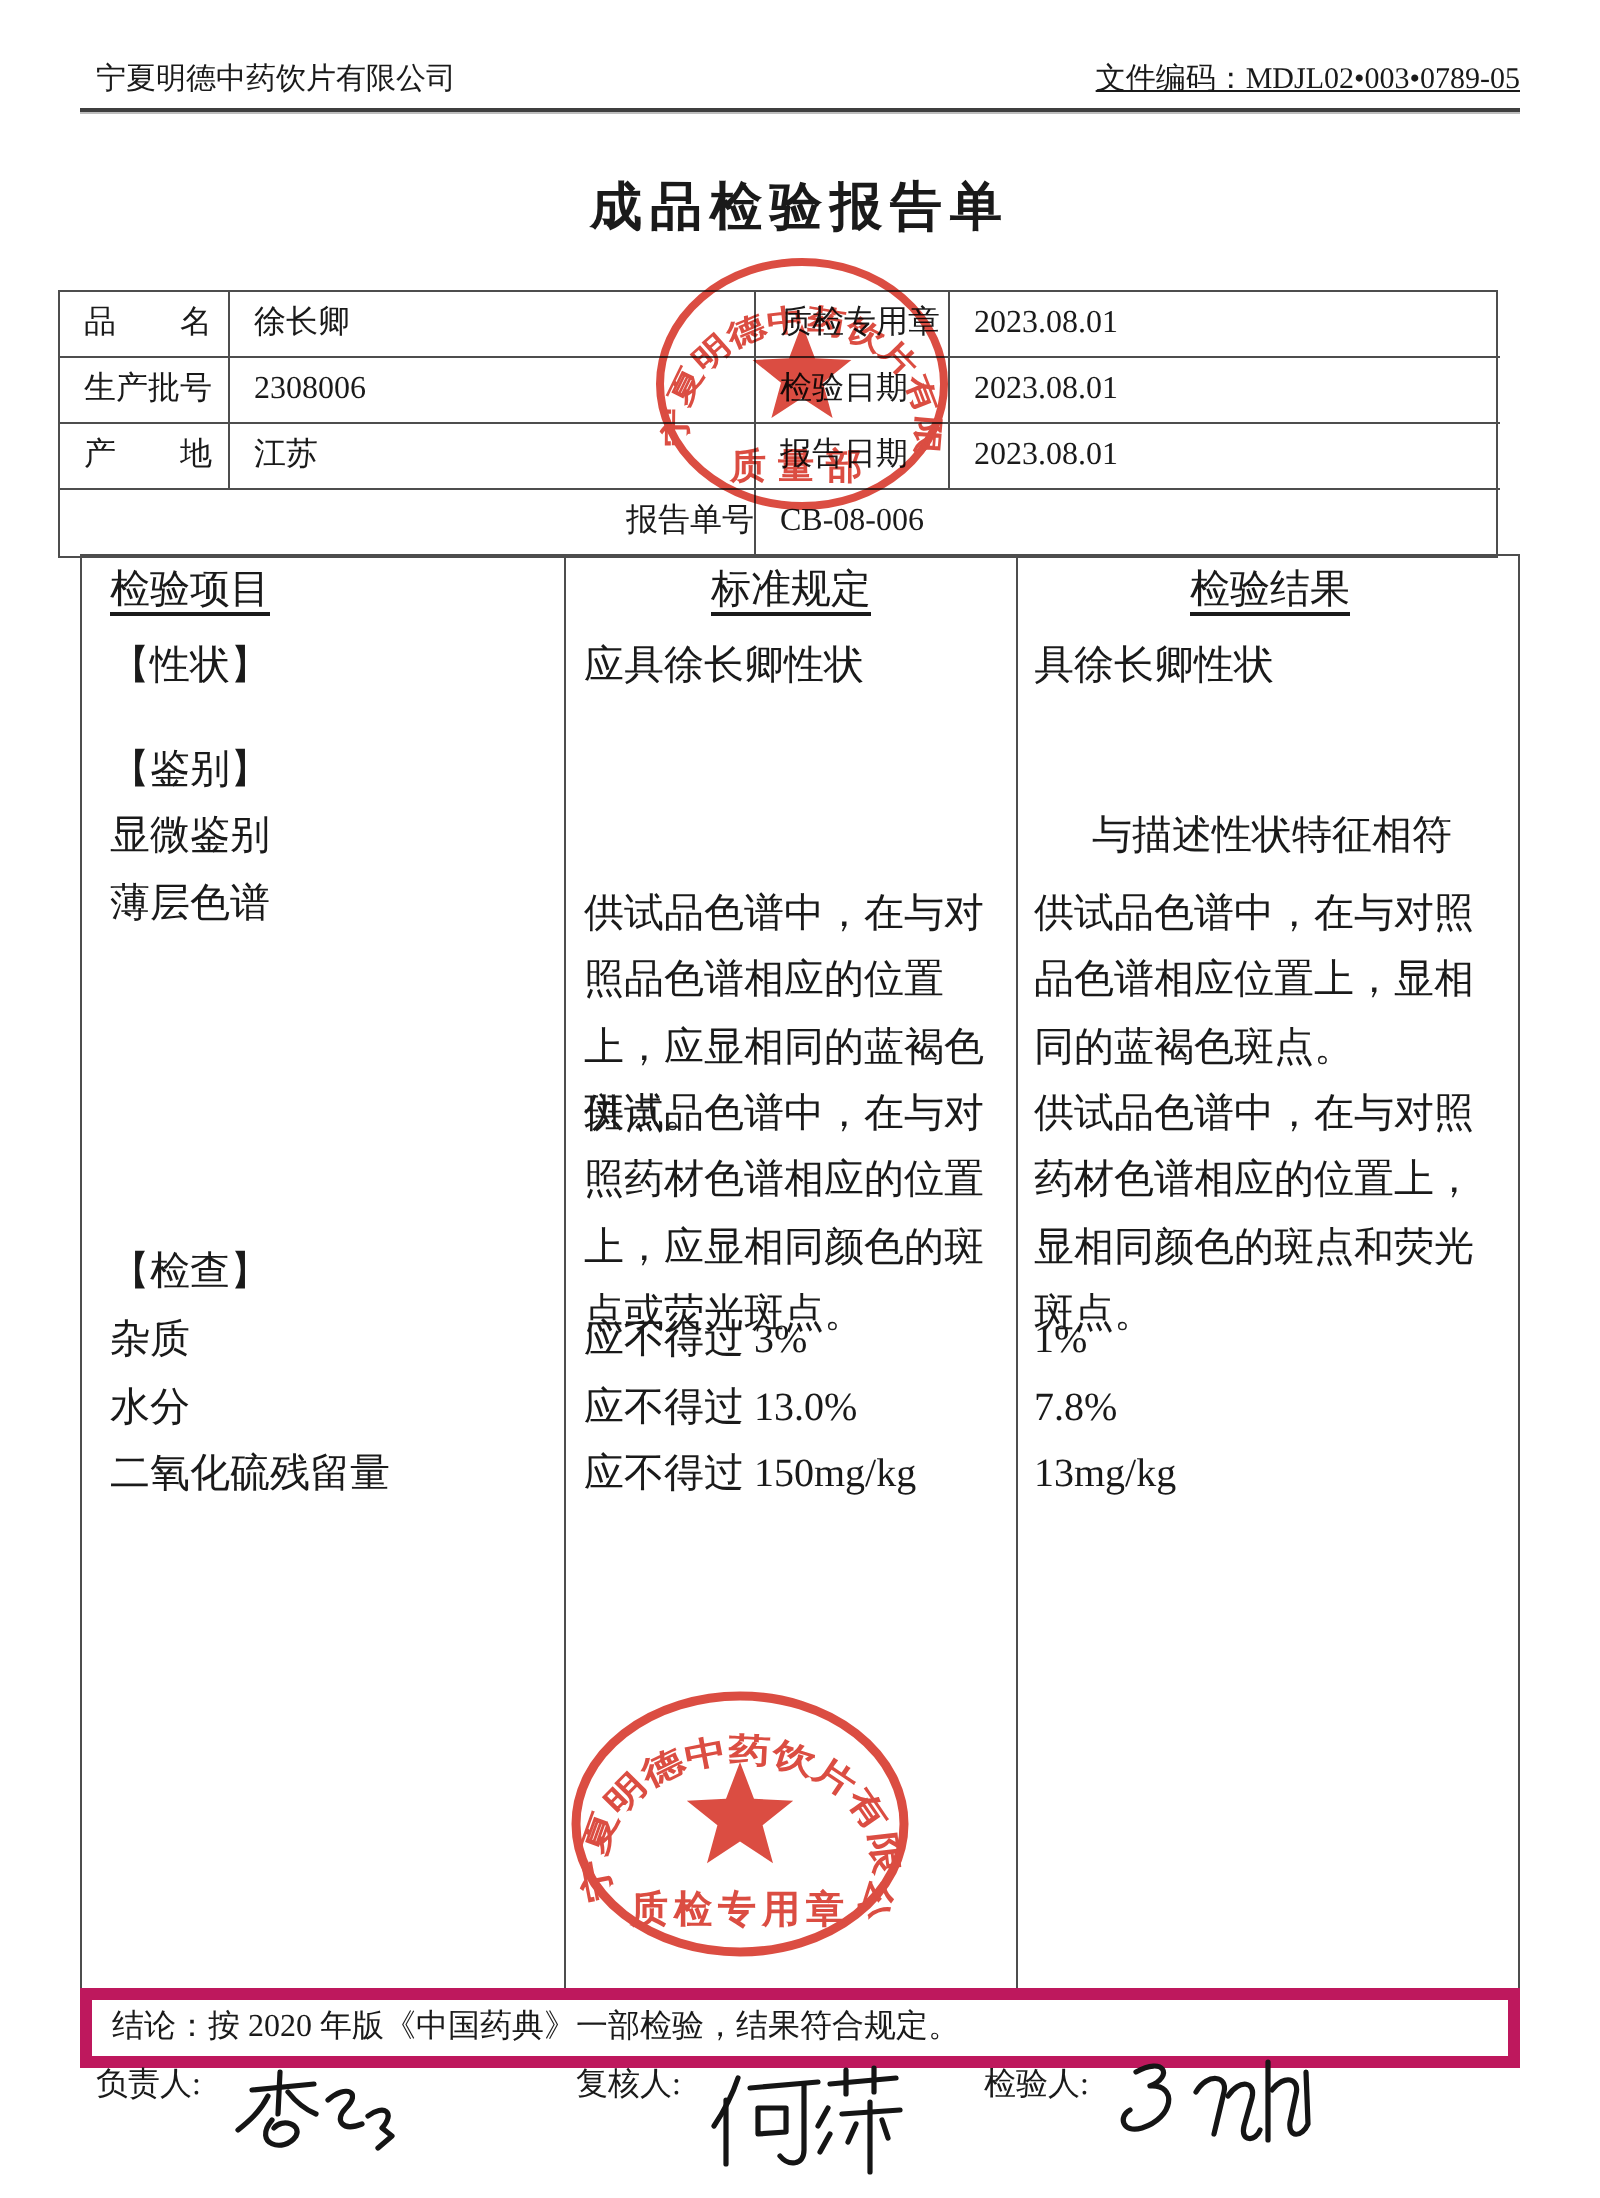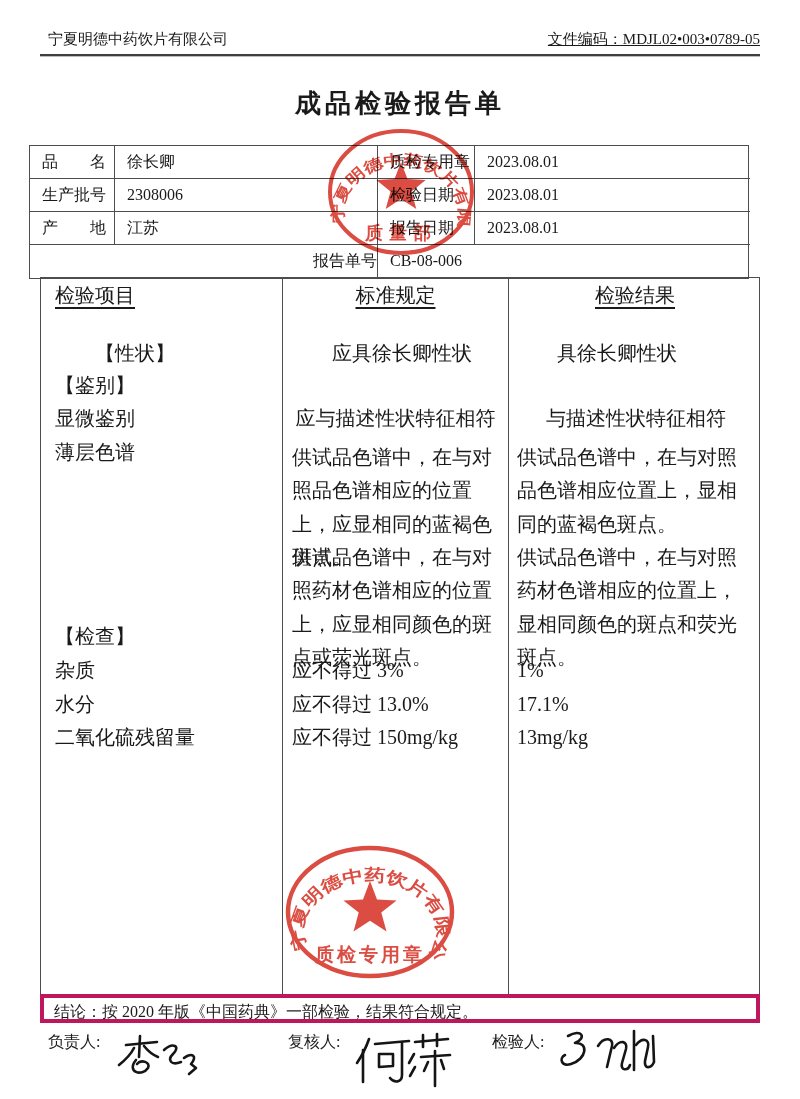--- a/index.html
+++ b/index.html
@@ -33,25 +33,25 @@
   .insp-col{position:relative;border-right:1px solid #4d4d4d;box-sizing:border-box;}
   .insp-col.last{border-right:none;}
   .insp-col .ln{position:absolute;line-height:22px;}
   .insp-col .para{position:absolute;line-height:33.4px;}
   .col-head{width:100%;text-align:center;top:6px;}
   .col-head span{text-decoration:underline;text-underline-offset:5px;}
   .col-head.left{text-align:left;padding-left:14px;box-sizing:border-box;}
   .c1 .ln{left:14px;}
   .c2 .ln,.c2 .para{left:9px;right:9px;}
   .c3 .ln,.c3 .para{left:8px;right:6px;}
-  .t-xz{top:64px;margin-left:40px;} .t-jb{top:96px;} .t-xw{top:129px;text-align:center;} .t-bc{top:163px;}
+  .t-xz{top:44px;} .t-jb{top:96px;} .t-xw{top:129px;text-align:center;} .t-bc{top:163px;}
   .t-p2{top:263px;} .t-jc{top:347px;} .t-zz{top:381px;} .t-sf{top:415px;} .t-so2{top:448px;}
   
-  .conclusion-row{position:absolute;left:40px;top:994px;width:720px;height:29px;
-    border:4px solid #be185d;box-sizing:border-box;line-height:27px;
+  .conclusion-row{position:absolute;left:40px;top:994px;width:720px;height:40px;
+    border:6px solid #be185d;box-sizing:border-box;line-height:27px;
     padding-left:10px;font-size:16px;background:#fff;}
   
   .sig-row{position:absolute;left:40px;top:1030px;width:720px;height:60px;font-size:16px;}
   .sig-label{position:absolute;top:2px;}
   .sig-label.r1{left:8px;} .sig-label.r2{left:248px;} .sig-label.r3{left:452px;}
   .sig-svg{position:absolute;}
   .sig-svg path{stroke:#151515;stroke-width:2.6;fill:none;stroke-linecap:round;stroke-linejoin:round;}
   
   .stamp{position:absolute;mix-blend-mode:multiply;opacity:0.88;}
   .stamp text{font-family:"Liberation Serif","DejaVu Serif",serif;font-weight:bold;}
@@ -95,35 +95,34 @@
     <div class="ln t-xw">显微鉴别</div>
     <div class="ln t-bc">薄层色谱</div>
     <div class="ln t-jc">【检查】</div>
     <div class="ln t-zz">杂质</div>
     <div class="ln t-sf">水分</div>
     <div class="ln t-so2">二氧化硫残留量</div>
   </div>
   <div class="insp-col c2">
     <div class="ln col-head" style="left:0;"><span>标准规定</span></div>
     <div class="ln t-xz">应具徐长卿性状</div>
-    <div class="ln t-xw">应与描述性状特征相符</div>
     <div class="para t-bc">供试品色谱中，在与对照品色谱相应的位置上，应显相同的蓝褐色斑点。</div>
     <div class="para t-p2">供试品色谱中，在与对照药材色谱相应的位置上，应显相同颜色的斑点或荧光斑点。</div>
     <div class="ln t-zz">应不得过 3%</div>
     <div class="ln t-sf">应不得过 13.0%</div>
     <div class="ln t-so2">应不得过 150mg/kg</div>
   </div>
   <div class="insp-col c3 last">
     <div class="ln col-head" style="left:0;"><span>检验结果</span></div>
     <div class="ln t-xz">具徐长卿性状</div>
     <div class="ln t-xw">与描述性状特征相符</div>
     <div class="para t-bc">供试品色谱中，在与对照品色谱相应位置上，显相同的蓝褐色斑点。</div>
     <div class="para t-p2">供试品色谱中，在与对照药材色谱相应的位置上，显相同颜色的斑点和荧光斑点。</div>
     <div class="ln t-zz">1%</div>
-    <div class="ln t-sf">17.1%</div>
+    <div class="ln t-sf">7.8%</div>
     <div class="ln t-so2">13mg/kg</div>
   </div>
 </div>
 
 <div class="conclusion-row">
   <span>结论：按 2020 年版《中国药典》一部检验，结果符合规定。</span>
 </div>
 
 <div class="sig-row">
   <span class="sig-label r1">负责人:</span>

